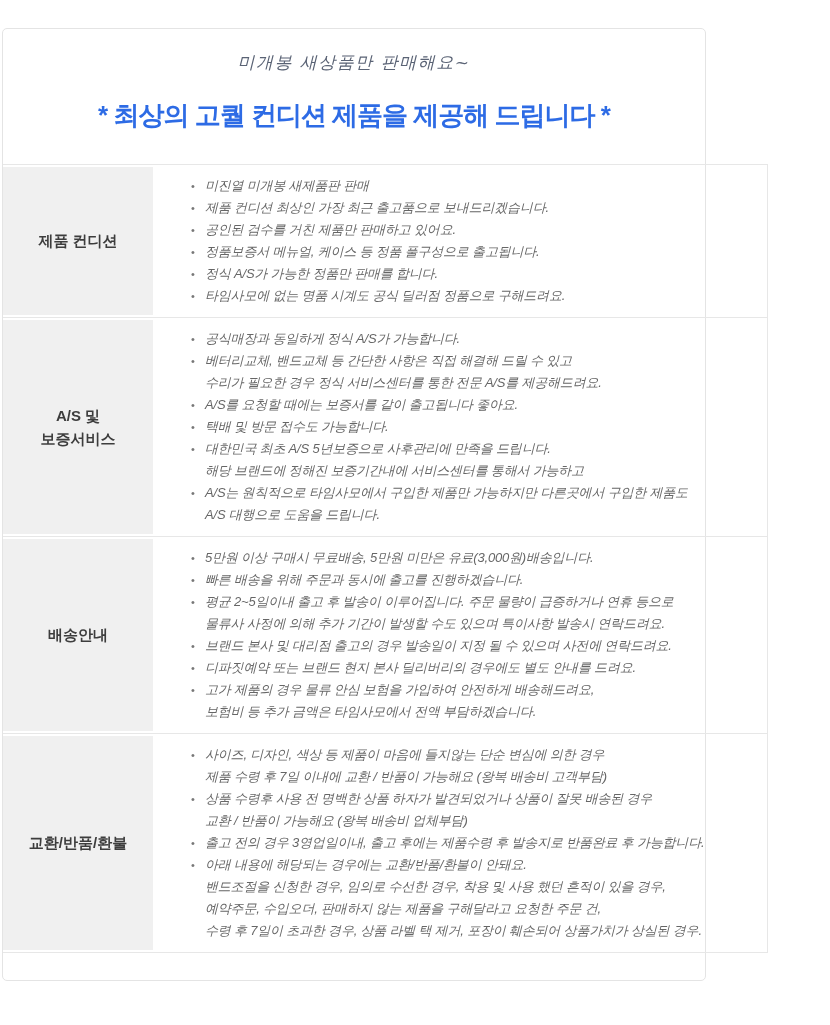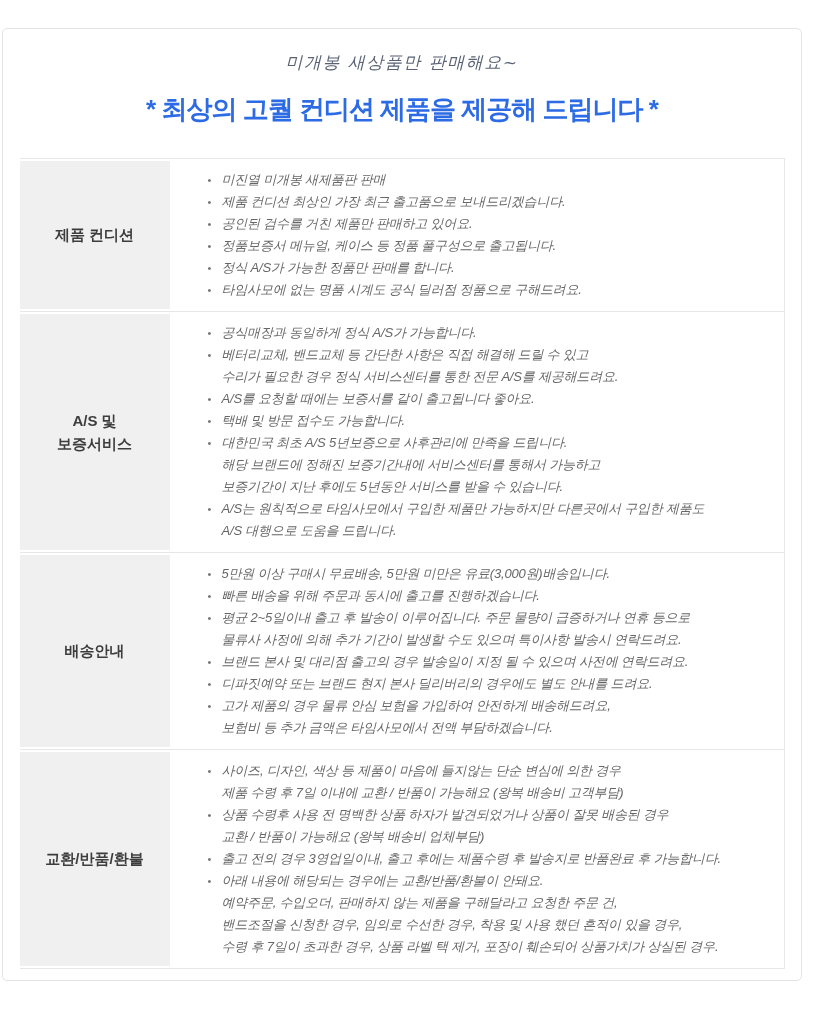--- a/index.html
+++ b/index.html
@@ -10,31 +10,31 @@
     --body-text:#666666;
     --line:#e7e7e7;
   }
   html,body{margin:0;padding:0;background:#ffffff;}
   body{
     width:830px;height:1025px;position:relative;
     font-family:"Liberation Sans","DejaVu Sans",sans-serif;
     -webkit-font-smoothing:antialiased;
   }
   .outer-box{
-    position:absolute;left:2px;top:28px;width:800px;height:953px;
+    position:absolute;left:2px;top:28px;width:704px;height:953px;
     box-sizing:border-box;border:1px solid #e4e4e4;border-radius:5px;background:#fff;
   }
   .header{text-align:center;padding-top:22px;}
   .handwritten{
     font-size:17px;letter-spacing:1.5px;color:var(--hand);
     font-family:"DejaVu Serif","Liberation Serif",serif;
     font-style:italic;
   }
   .main-title{
-    margin-top:18px;font-size:26px;font-weight:bold;color:var(--accent);
+    margin-top:24px;font-size:26px;font-weight:bold;color:var(--accent);
     letter-spacing:-1px;
   }
   .info-table{
     width:764px;margin:31px auto 0 auto;
     border-right:1px solid var(--line);
   }
   .sep{height:1px;background:var(--line);margin:2px 0;}
   .row{display:flex;align-items:stretch;}
   .label-cell{
     width:150px;flex:0 0 150px;background:var(--label-bg);
@@ -146,24 +146,20 @@
           </div>
           <div class="bullet-item">
             <div class="bullet-line">
               <span class="bullet-dot">•</span>
               <span class="bullet-text">대한민국 최초 A/S 5년보증으로 사후관리에 만족을 드립니다.</span>
             </div>
             <div class="bullet-line bullet-cont">
               <span class="bullet-dot">•</span>
               <span class="bullet-text">해당 브랜드에 정해진 보증기간내에 서비스센터를 통해서 가능하고</span>
             </div>
-            <div class="bullet-line bullet-cont">
-              <span class="bullet-dot">•</span>
-              <span class="bullet-text">보증기간이 지난 후에도 5년동안 서비스를 받을 수 있습니다.</span>
-            </div>
           </div>
           <div class="bullet-item">
             <div class="bullet-line">
               <span class="bullet-dot">•</span>
               <span class="bullet-text">A/S는 원칙적으로 타임사모에서 구입한 제품만 가능하지만 다른곳에서 구입한 제품도</span>
             </div>
             <div class="bullet-line bullet-cont">
               <span class="bullet-dot">•</span>
               <span class="bullet-text">A/S 대행으로 도움을 드립니다.</span>
             </div>
@@ -254,25 +250,25 @@
               <span class="bullet-text">출고 전의 경우 3영업일이내, 출고 후에는 제품수령 후 발송지로 반품완료 후 가능합니다.</span>
             </div>
           </div>
           <div class="bullet-item">
             <div class="bullet-line">
               <span class="bullet-dot">•</span>
               <span class="bullet-text">아래 내용에 해당되는 경우에는 교환/반품/환불이 안돼요.</span>
             </div>
             <div class="bullet-line bullet-cont">
               <span class="bullet-dot">•</span>
+              <span class="bullet-text">밴드조절을 신청한 경우, 임의로 수선한 경우, 착용 및 사용 했던 흔적이 있을 경우,</span>
+            </div>
+            <div class="bullet-line bullet-cont">
+              <span class="bullet-dot">•</span>
               <span class="bullet-text">예약주문, 수입오더, 판매하지 않는 제품을 구해달라고 요청한 주문 건,</span>
-            </div>
-            <div class="bullet-line bullet-cont">
-              <span class="bullet-dot">•</span>
-              <span class="bullet-text">밴드조절을 신청한 경우, 임의로 수선한 경우, 착용 및 사용 했던 흔적이 있을 경우,</span>
             </div>
             <div class="bullet-line bullet-cont">
               <span class="bullet-dot">•</span>
               <span class="bullet-text">수령 후 7일이 초과한 경우, 상품 라벨 택 제거, 포장이 훼손되어 상품가치가 상실된 경우.</span>
             </div>
           </div>
         </div>
       </div>
       <div class="sep"></div>
     </div>

